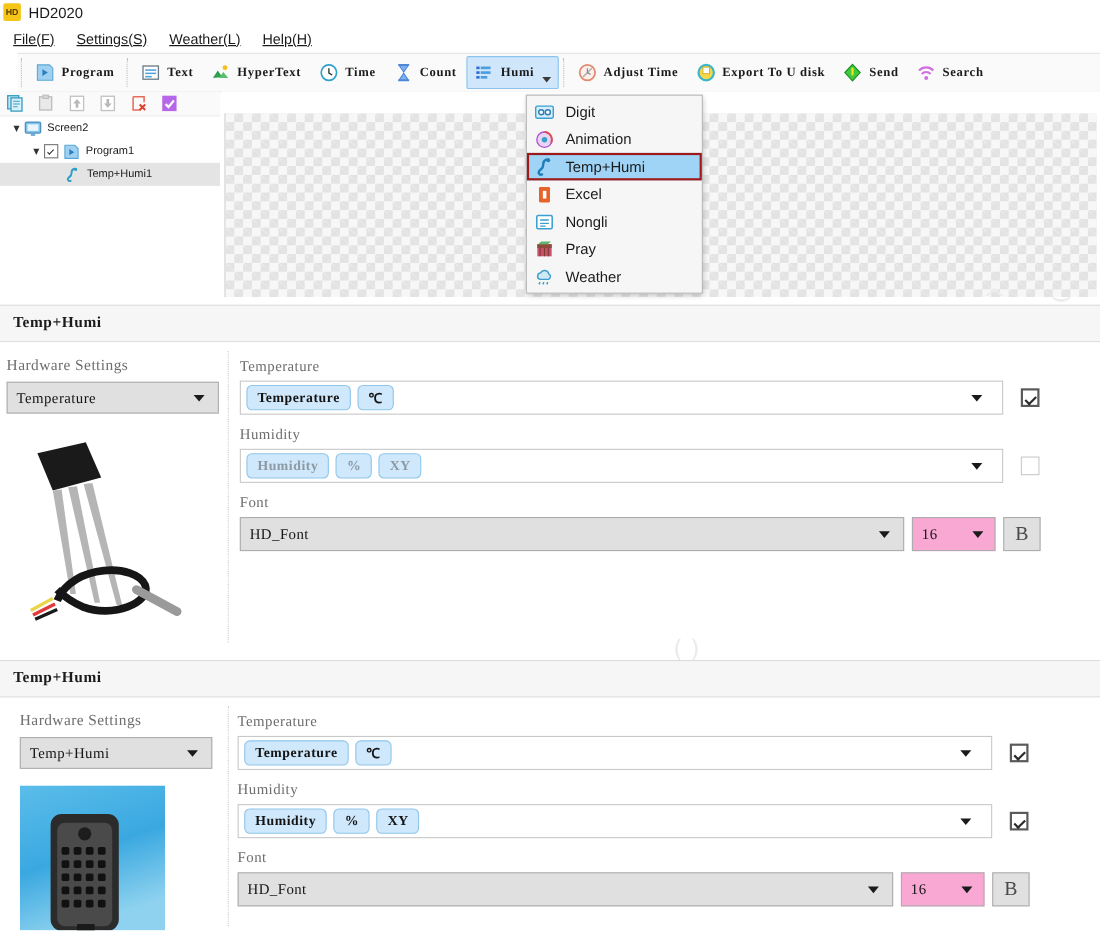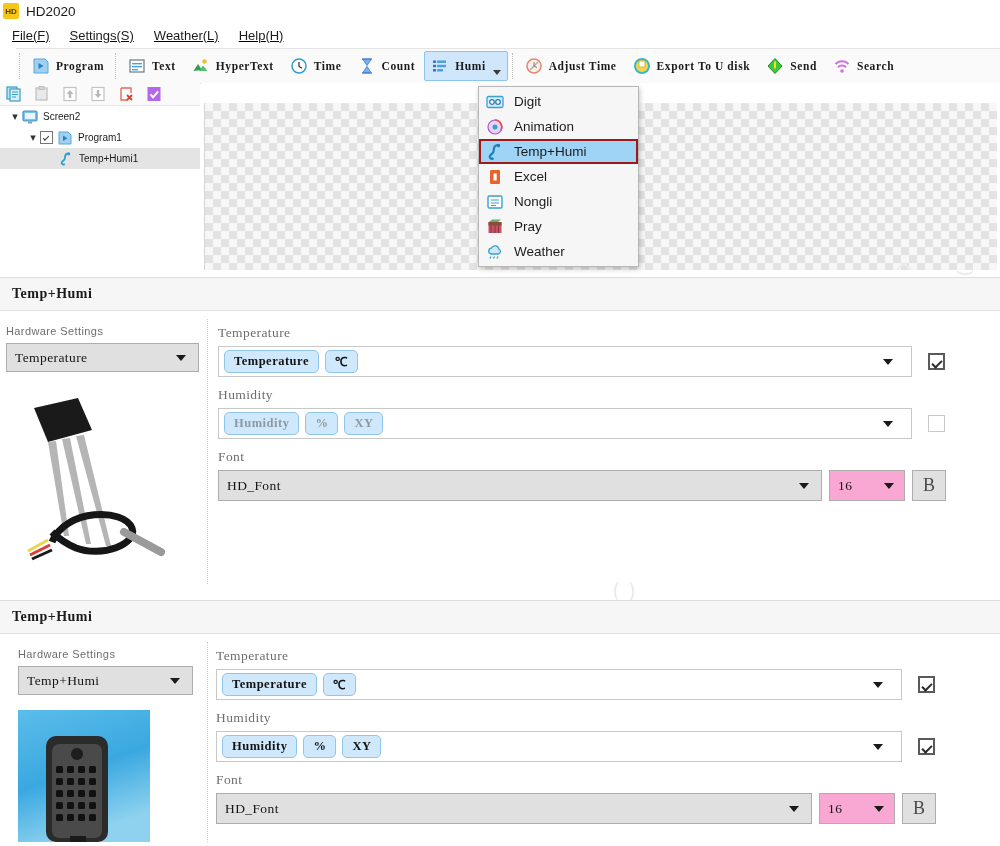--- a/index.html
+++ b/index.html
@@ -166,22 +166,22 @@
     border-bottom: 1px solid #e0e0e0; display: flex; align-items: center;
   }
   .panel-title {
     font-size: 14px; color: #1b1b1b; margin-left: 12px;
     font-family: "Liberation Serif", serif; letter-spacing: .5px;
     font-weight: bold;
   }
   .panel-body { display: flex; position: relative; }
   .hw-col { width: 204px; padding: 14px 0 0 6px; box-sizing: border-box; position: relative;}
   .hw-label {
-    font-size: 11px; color: #6e6e6e; margin-bottom: 6px;
-    font-family: Liberation Sans, sans-serif; letter-spacing: .4px;
+    font-size: 14px; color: #6e6e6e; margin-bottom: 6px;
+    font-family: Liberation Serif, serif; letter-spacing: .4px;
   }
   .combo {
     height: 29px; background: #e0e0e0; border: 1px solid #adadad;
     display: flex; align-items: center; box-sizing: border-box;
   }
   .combo .val {
     flex: 1; font-size: 13.5px; color: #141414; padding-left: 8px;
     font-family: "Liberation Serif", serif; letter-spacing: .4px;
     white-space: nowrap; overflow: hidden;
   }

